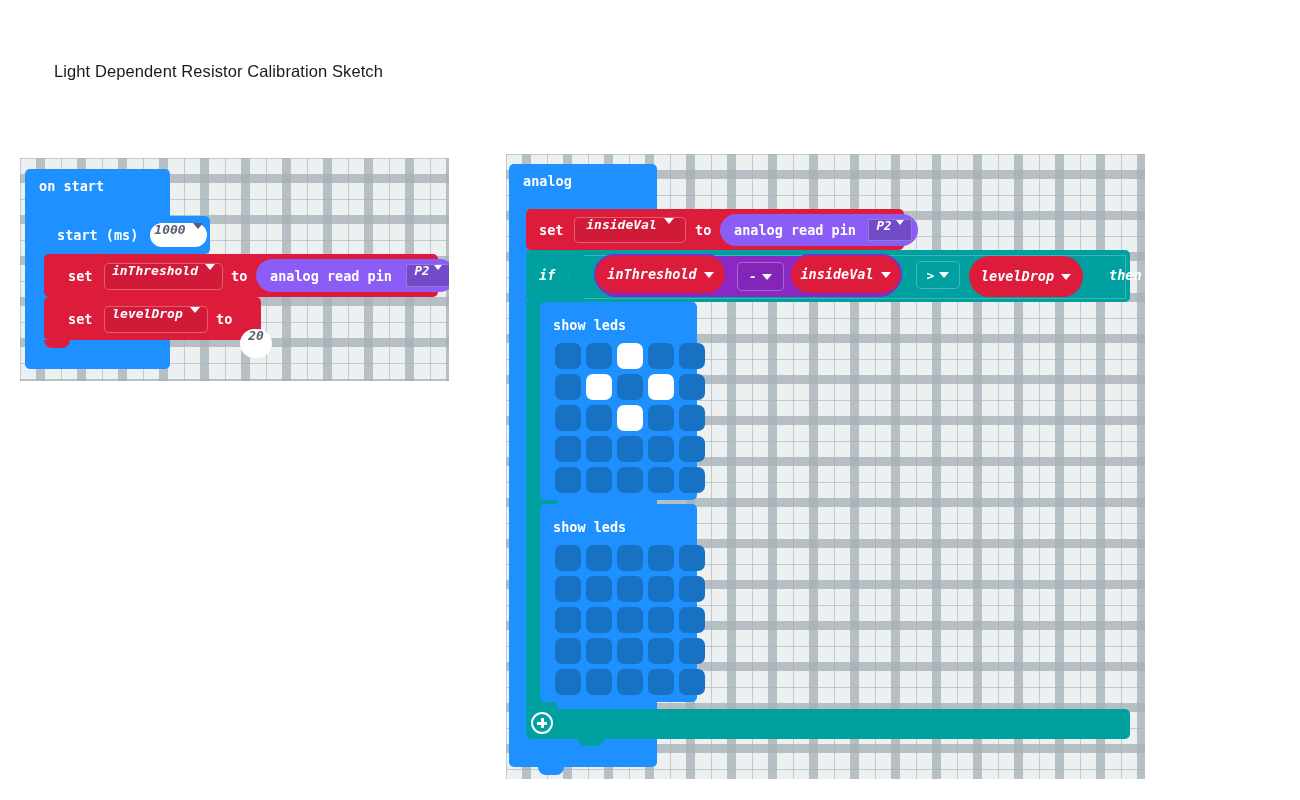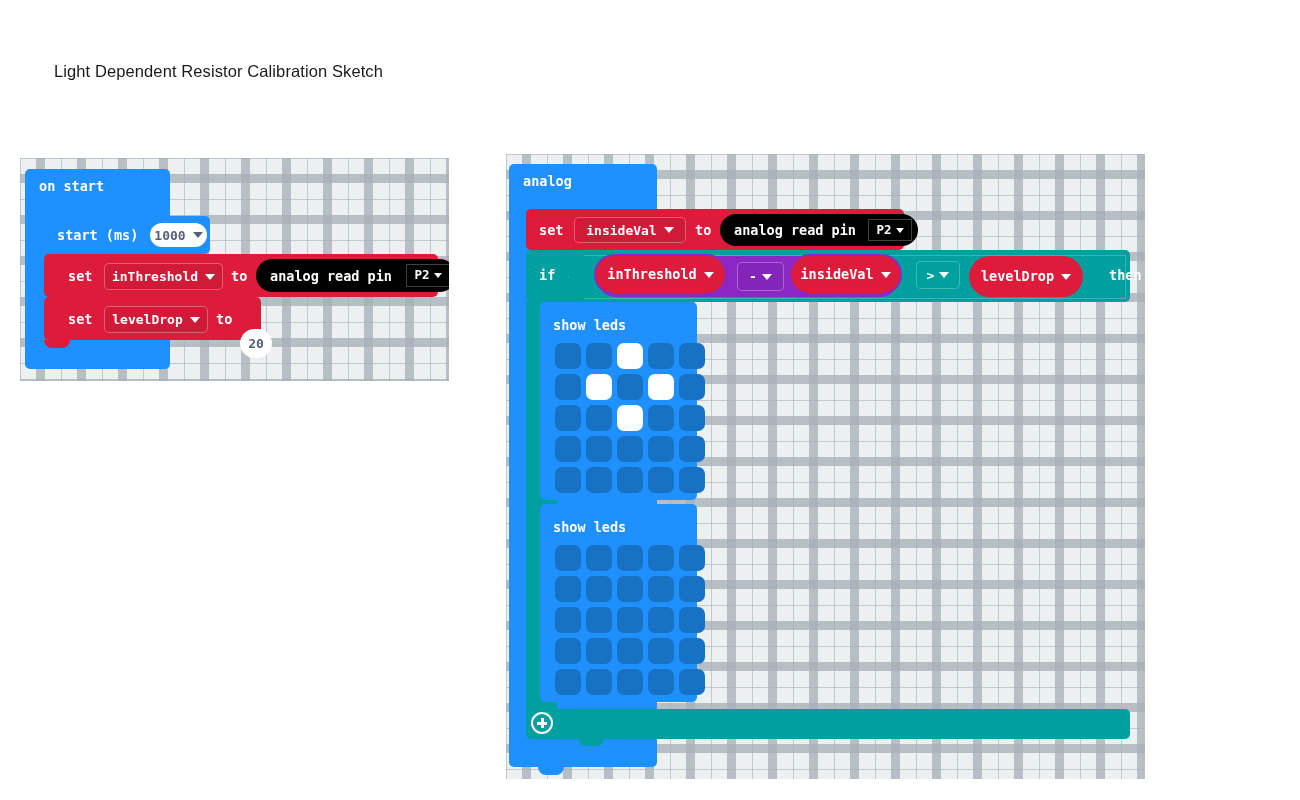--- a/index.html
+++ b/index.html
@@ -89,30 +89,30 @@
     border-bottom-right-radius: 7px;
   }
 
   
   .stmt {
     position: absolute;
     border-radius: 5px;
   }
   .stmt.blue  { background: #1e90ff; }
   .stmt.red   { background: #dd1c3b; }
-  .stmt.teal  { background: #00a0a0; }
+  .stmt.teal  { background: #00a0a0; font-style: italic; }
 
   
   .chip {
     position: absolute;
     display: flex;
-    align-items: center;
     justify-content: center;
     border-radius: 14px;
     box-sizing: border-box;
+    font-style: italic;
   }
   .chip .btxt { font-size: 13px; }
 
   
   .chip-white {
     background: #ffffff;
     border-radius: 16px;
   }
   .chip-white .btxt { color: #575e75; }
 
@@ -126,21 +126,21 @@
   
   .pill {
     position: absolute;
     display: flex;
     align-items: center;
     justify-content: center;
     border-radius: 999px;
     background: #dd1c3b;
     box-sizing: border-box;
   }
-  .pill.dark   { background: #000000; border-radius: 18px; }
+  .pill.dark   { background: #8b5cf6; border-radius: 18px; }
   .pill.outlined { border: 2px solid #8b28c4; }
 
   
   .chip-inner-dark {
     background: rgba(0,0,0,0.18);
     border: 1px solid rgba(255,255,255,0.25);
     border-radius: 0;
   }
 
   

